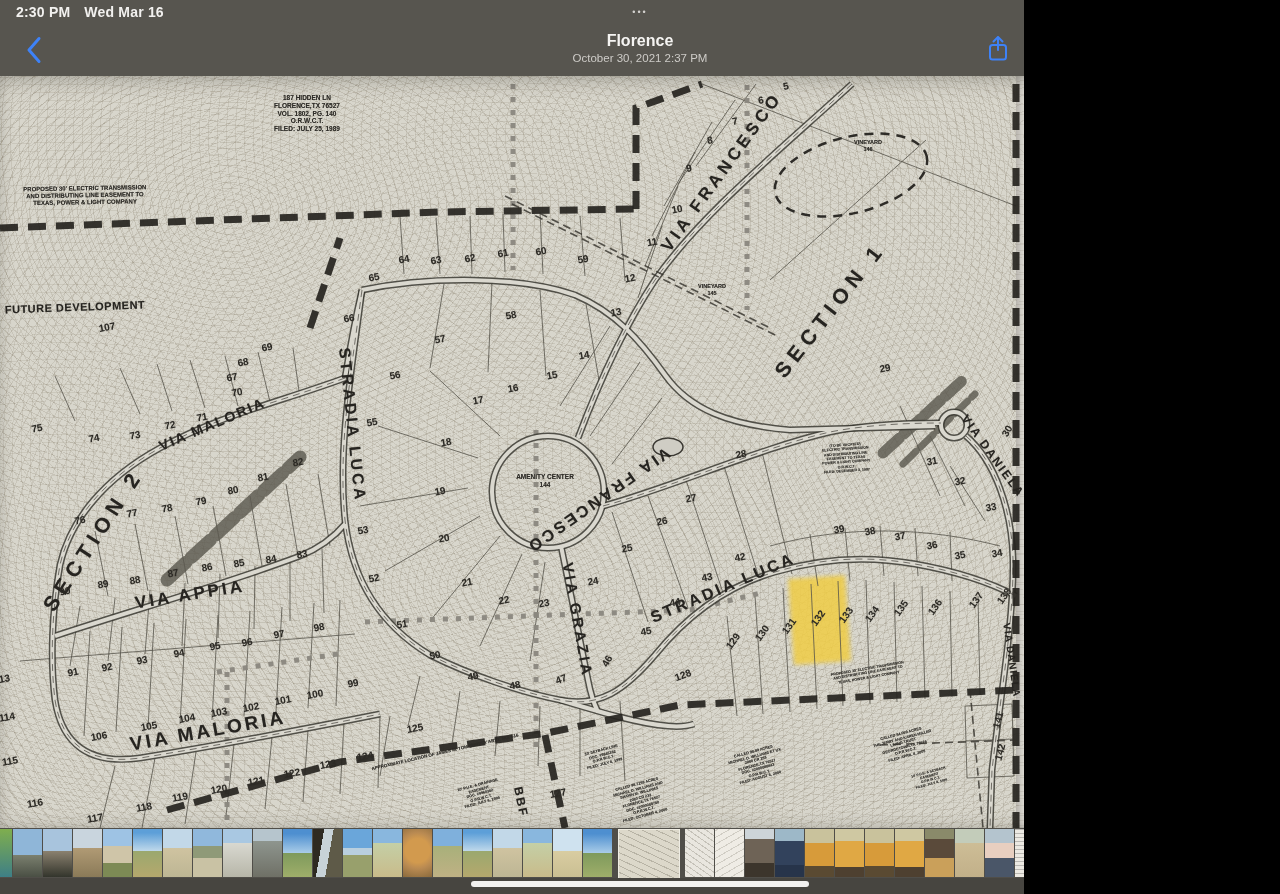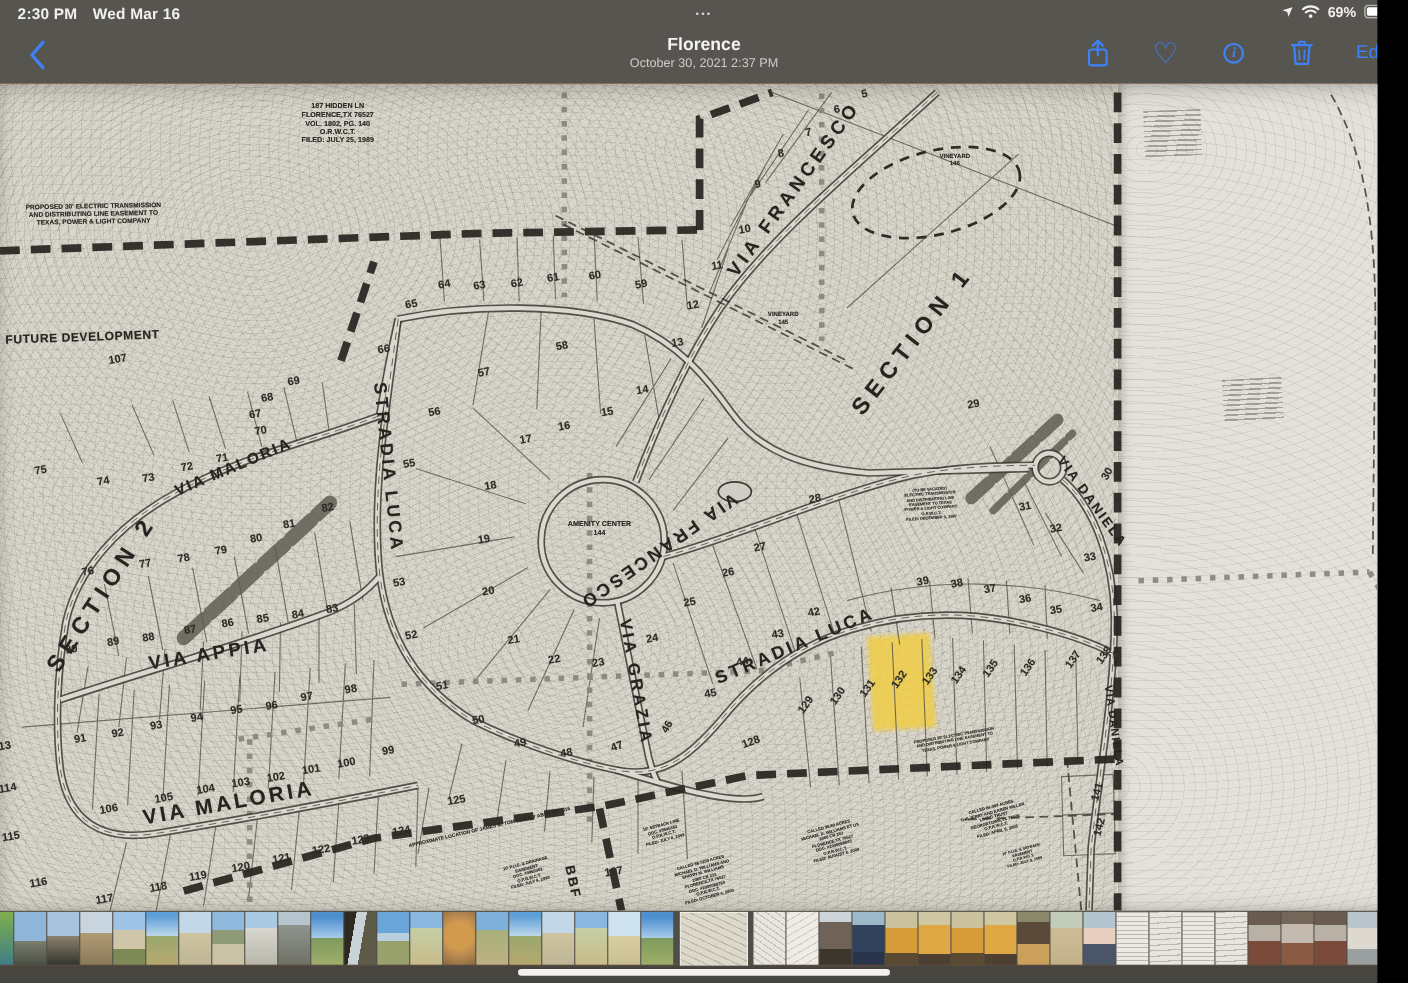--- a/index.html
+++ b/index.html
@@ -1,18 +1,18 @@
 <!DOCTYPE html>
 <html><head>
 <meta charset="utf-8">
 <style>
   html,body{margin:0;padding:0;background:#000;}
   *{box-sizing:border-box;}
-  #screen{position:relative;width:1252px;height:894px;overflow:hidden;
-    font-family:"Liberation Sans",sans-serif;background:#c2410c;}
+  #screen{position:relative;width:1024px;height:894px;overflow:hidden;
+    font-family:"Liberation Sans",sans-serif;background:#ec4899;}
 
   
   #chrome{position:absolute;left:0;top:0;width:1280px;height:76px;background:#57554f;z-index:30;}
   #statusbar{position:absolute;left:0;top:0;width:100%;height:26px;color:#f2f1ef;}
   .sb-left{position:absolute;left:16px;top:4px;font-size:14px;font-weight:700;letter-spacing:.2px;}
   .sb-left span{margin-right:14px;}
   .sb-dots{position:absolute;left:50%;top:7px;transform:translateX(-50%);
     font-size:9px;letter-spacing:2px;color:#d4d2cf;}
   .sb-right{position:absolute;right:12px;top:3px;display:flex;align-items:center;gap:7px;
     font-size:13px;font-weight:700;}

